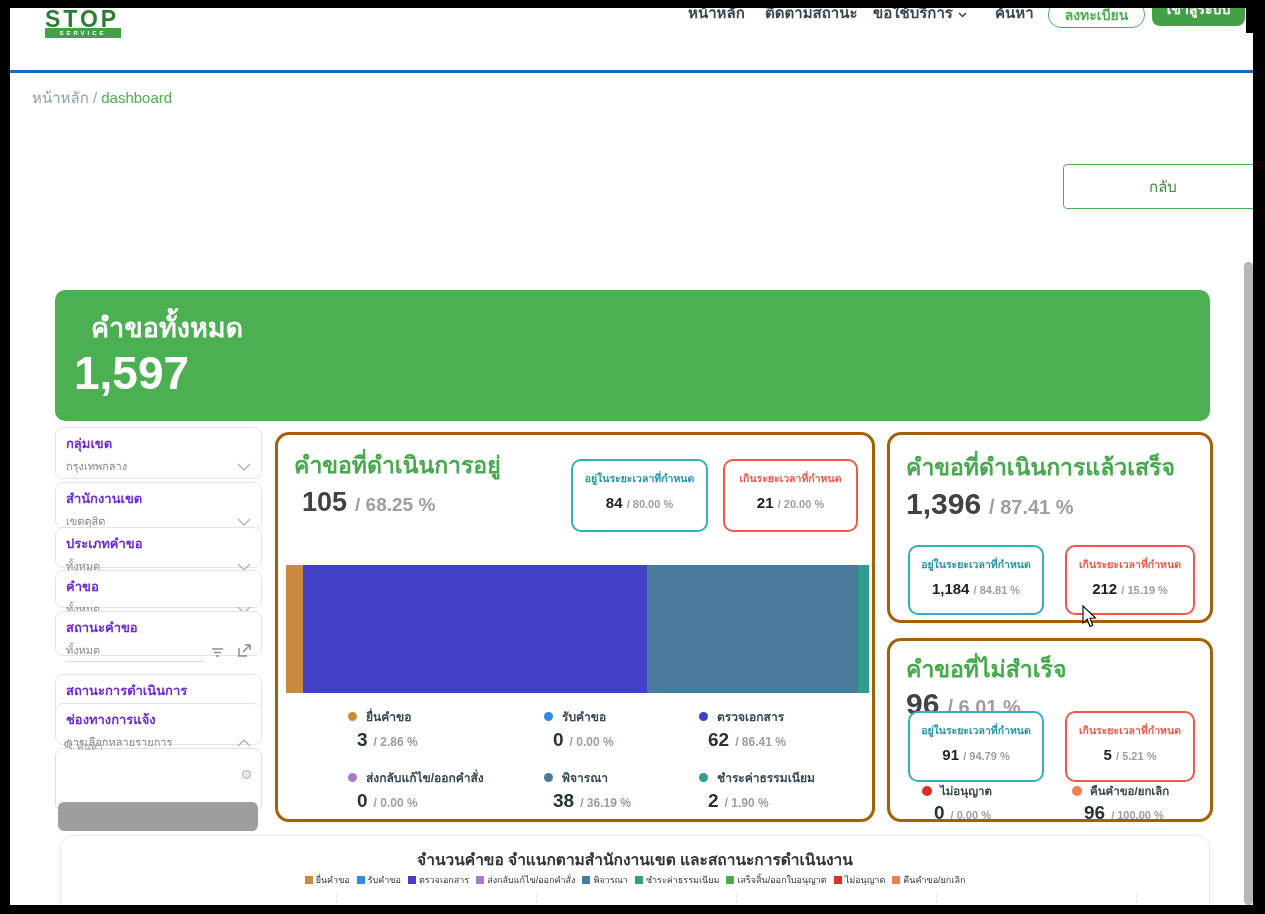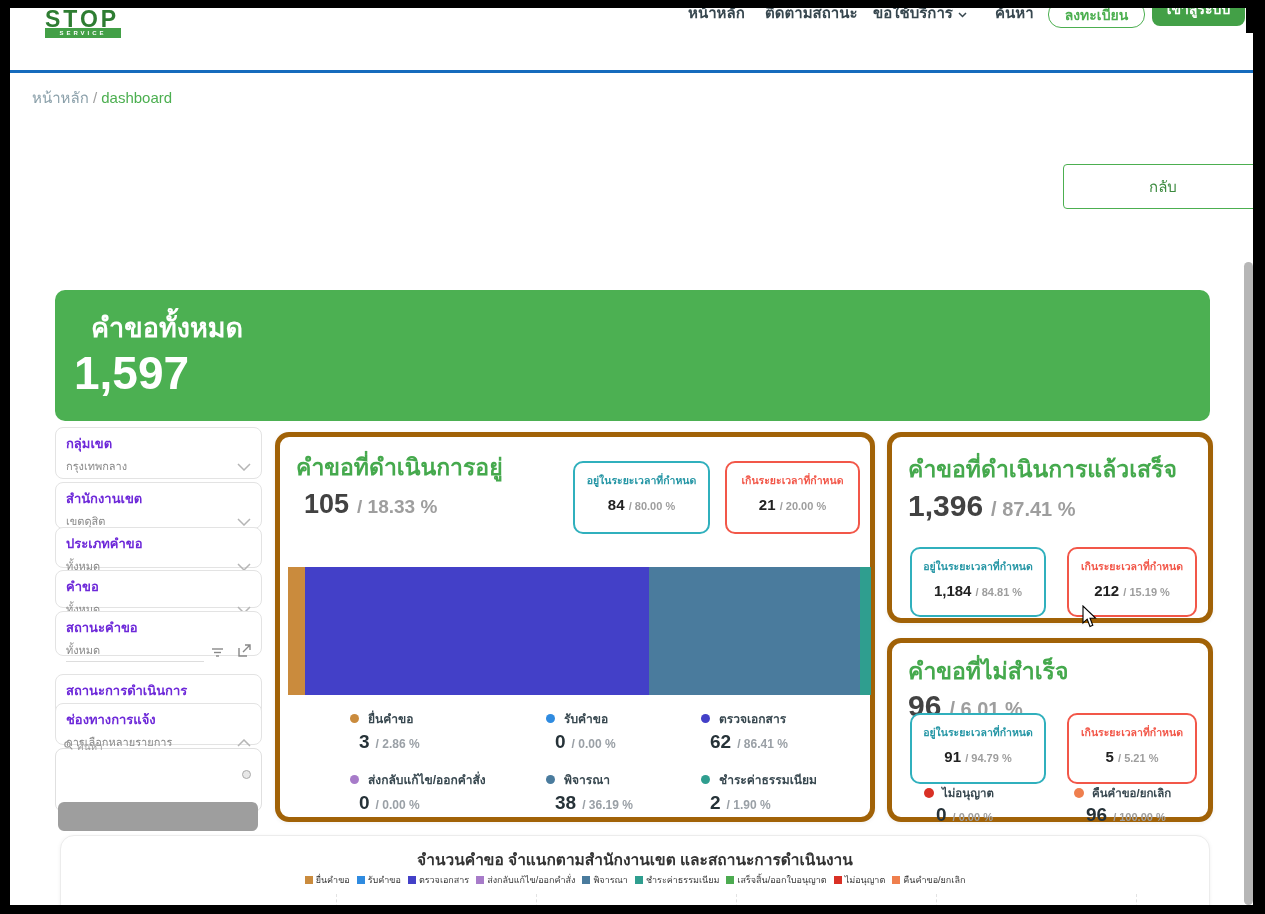--- a/index.html
+++ b/index.html
@@ -44,21 +44,21 @@
   .dropdown-search { position:absolute; left:64px; top:739px; z-index:11; display:flex; align-items:center; gap:4px; font-size:10px; color:#9a9a9a; }
   .dd-panel { position:absolute; left:58px; top:750px; width:190px; height:68px; background:#fff; box-shadow:0 3px 8px rgba(0,0,0,.3); z-index:10; padding:4px 8px; }
   .dd-opt { display:flex; align-items:center; gap:7px; font-size:12px; color:#222; height:17px; cursor:pointer; }
   .cbox { width:12px; height:12px; background:#333; border-radius:2px; display:flex; align-items:center; justify-content:center; flex:0 0 12px; }
 
   .hidden-card { position:absolute; left:55px; top:748px; width:207px; height:64px; border:1px solid #e0e0e0; border-radius:8px; background:#fff; z-index:1; }
   .circle-ico { position:absolute; right:10px; top:21px; width:9px; height:9px; border:1.5px solid #aaa; border-radius:50%; background:#e8e8e8; }
   .gray-btn { position:absolute; left:58px; top:802px; width:200px; height:29px; background:#9e9e9e; border-radius:6px; z-index:2; }
 
   
-  .card { position:absolute; background:#fff; border:5px solid #a16207; border-radius:14px; box-shadow:0 1px 4px rgba(0,0,0,.06); }
+  .card { position:absolute; background:#fff; border:3px solid #a16207; border-radius:14px; box-shadow:0 1px 4px rgba(0,0,0,.06); }
   .card-main { left:275px; top:432px; width:600px; height:390px; }
   .card-done { left:887px; top:432px; width:326px; height:191px; }
   .card-fail { left:887px; top:638px; width:326px; height:184px; }
   .ctitle { position:absolute; font-size:23px; font-weight:bold; color:#45a94d; white-space:nowrap; }
   .cvalue { position:absolute; display:flex; align-items:baseline; gap:8px; }
   .cvalue .num { font-weight:bold; color:#424242; }
   .cvalue .pct { font-weight:bold; color:#9e9e9e; }
 
   .pbox { position:absolute; border-radius:10px; background:#fff; text-align:center; padding-top:9px; }
   .pbox-teal { border:2px solid #30b0bd; }
@@ -221,21 +221,21 @@
 
   <div class="hidden-card">
     <span class="circle-ico"></span>
   </div>
   <div class="gray-btn"></div>
 
   <div class="card card-main">
     <div class="ctitle" style="left:16px;top:12px;">คำขอที่ดำเนินการอยู่</div>
     <div class="cvalue" style="left:24px;top:52px;">
       <span class="num" style="font-size:27px;">105</span>
-      <span class="pct" style="font-size:19px;">/ 18.33 %</span>
+      <span class="pct" style="font-size:19px;">/ 68.25 %</span>
     </div>
     <div class="pbox pbox-teal" style="left:293px;top:24px;width:137px;height:73px;">
       <div class="plabel">อยู่ในระยะเวลาที่กำหนด</div>
       <div class="pval"><span>84</span> <span class="ppct">/ 80.00 %</span></div>
     </div>
     <div class="pbox pbox-red" style="left:445px;top:24px;width:135px;height:73px;">
       <div class="plabel">เกินระยะเวลาที่กำหนด</div>
       <div class="pval"><span>21</span> <span class="ppct">/ 20.00 %</span></div>
     </div>
 

